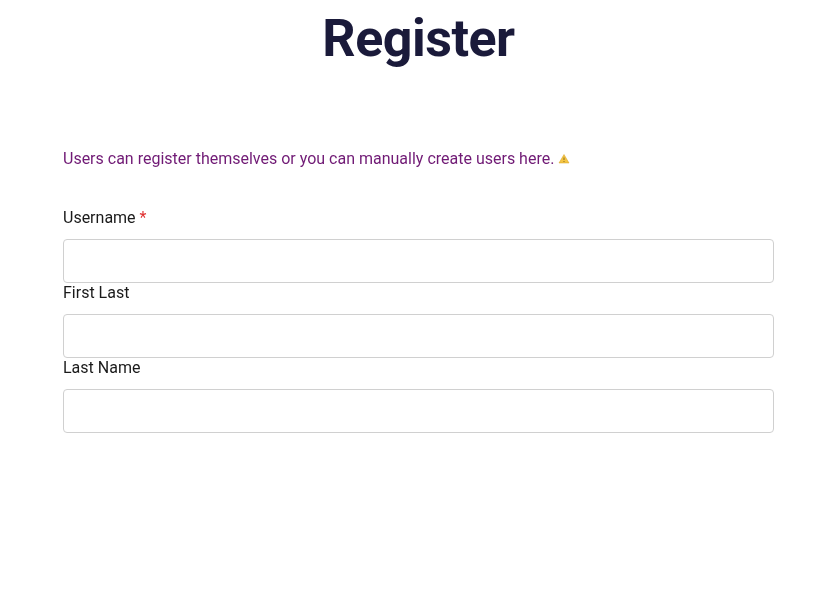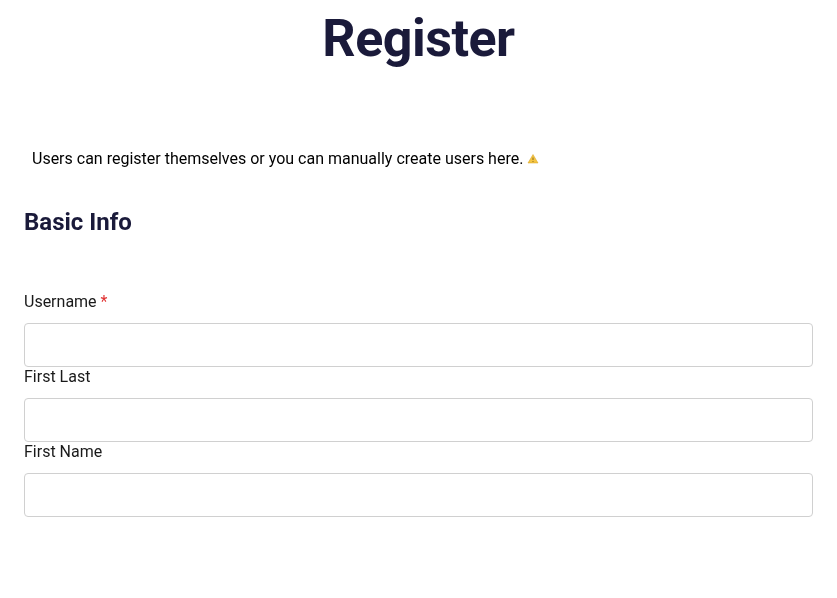--- a/index.html
+++ b/index.html
@@ -9,39 +9,38 @@
     }
     body {
       font-family: -apple-system, BlinkMacSystemFont, "Segoe UI", Roboto, "Helvetica Neue", Arial, sans-serif;
       background: #ffffff;
       color: #1a1a3a;
       width: 837px;
       height: 598px;
       padding: 0;
     }
     .container {
-      padding: 0 24px;
+      padding: 0 63px;
     }
     .page-title {
       font-size: 52px;
       font-weight: 700;
       color: #1a1a3a;
       text-align: center;
       margin-top: 8px;
       margin-bottom: 80px;
       letter-spacing: -0.5px;
     }
     .intro-text {
       font-size: 16px;
-      color: #000000;
+      color: #701a75;
       margin-bottom: 40px;
       display: flex;
       align-items: center;
       gap: 4px;
-      margin-left: 8px;
     }
     .warning-icon {
       display: inline-flex;
       align-items: center;
       vertical-align: middle;
     }
     .section-heading {
       font-size: 24px;
       font-weight: 700;
       color: #1a1a3a;
@@ -79,31 +78,30 @@
     <span>Users can register themselves or you can manually create users here.</span>
     <span class="warning-icon">
       <svg width="12" height="12" viewBox="0 0 24 24" fill="none">
         <path d="M12 3 L22 20 L2 20 Z" fill="#f5c542" stroke="#d4a023" stroke-width="1"></path>
         <rect x="11" y="9" width="2" height="5" fill="#8a6d1f"></rect>
         <rect x="11" y="16" width="2" height="2" fill="#8a6d1f"></rect>
       </svg>
     </span>
   </p>
 
-  <h2 class="section-heading">Basic Info</h2>
 
   <div class="form-group">
     <label class="form-label">
       <span>Username </span><span class="required-asterisk">*</span>
     </label>
     <input type="text" class="form-input" value="" style="">
   </div>
 
   <div class="form-group">
     <label class="form-label">First Last</label>
     <input type="text" class="form-input" value="" style="">
   </div>
 
   <div class="form-group">
-    <label class="form-label">First Name</label>
+    <label class="form-label">Last Name</label>
     <input type="text" class="form-input" value="" style="">
   </div>
 </div>
 
 </body></html>

